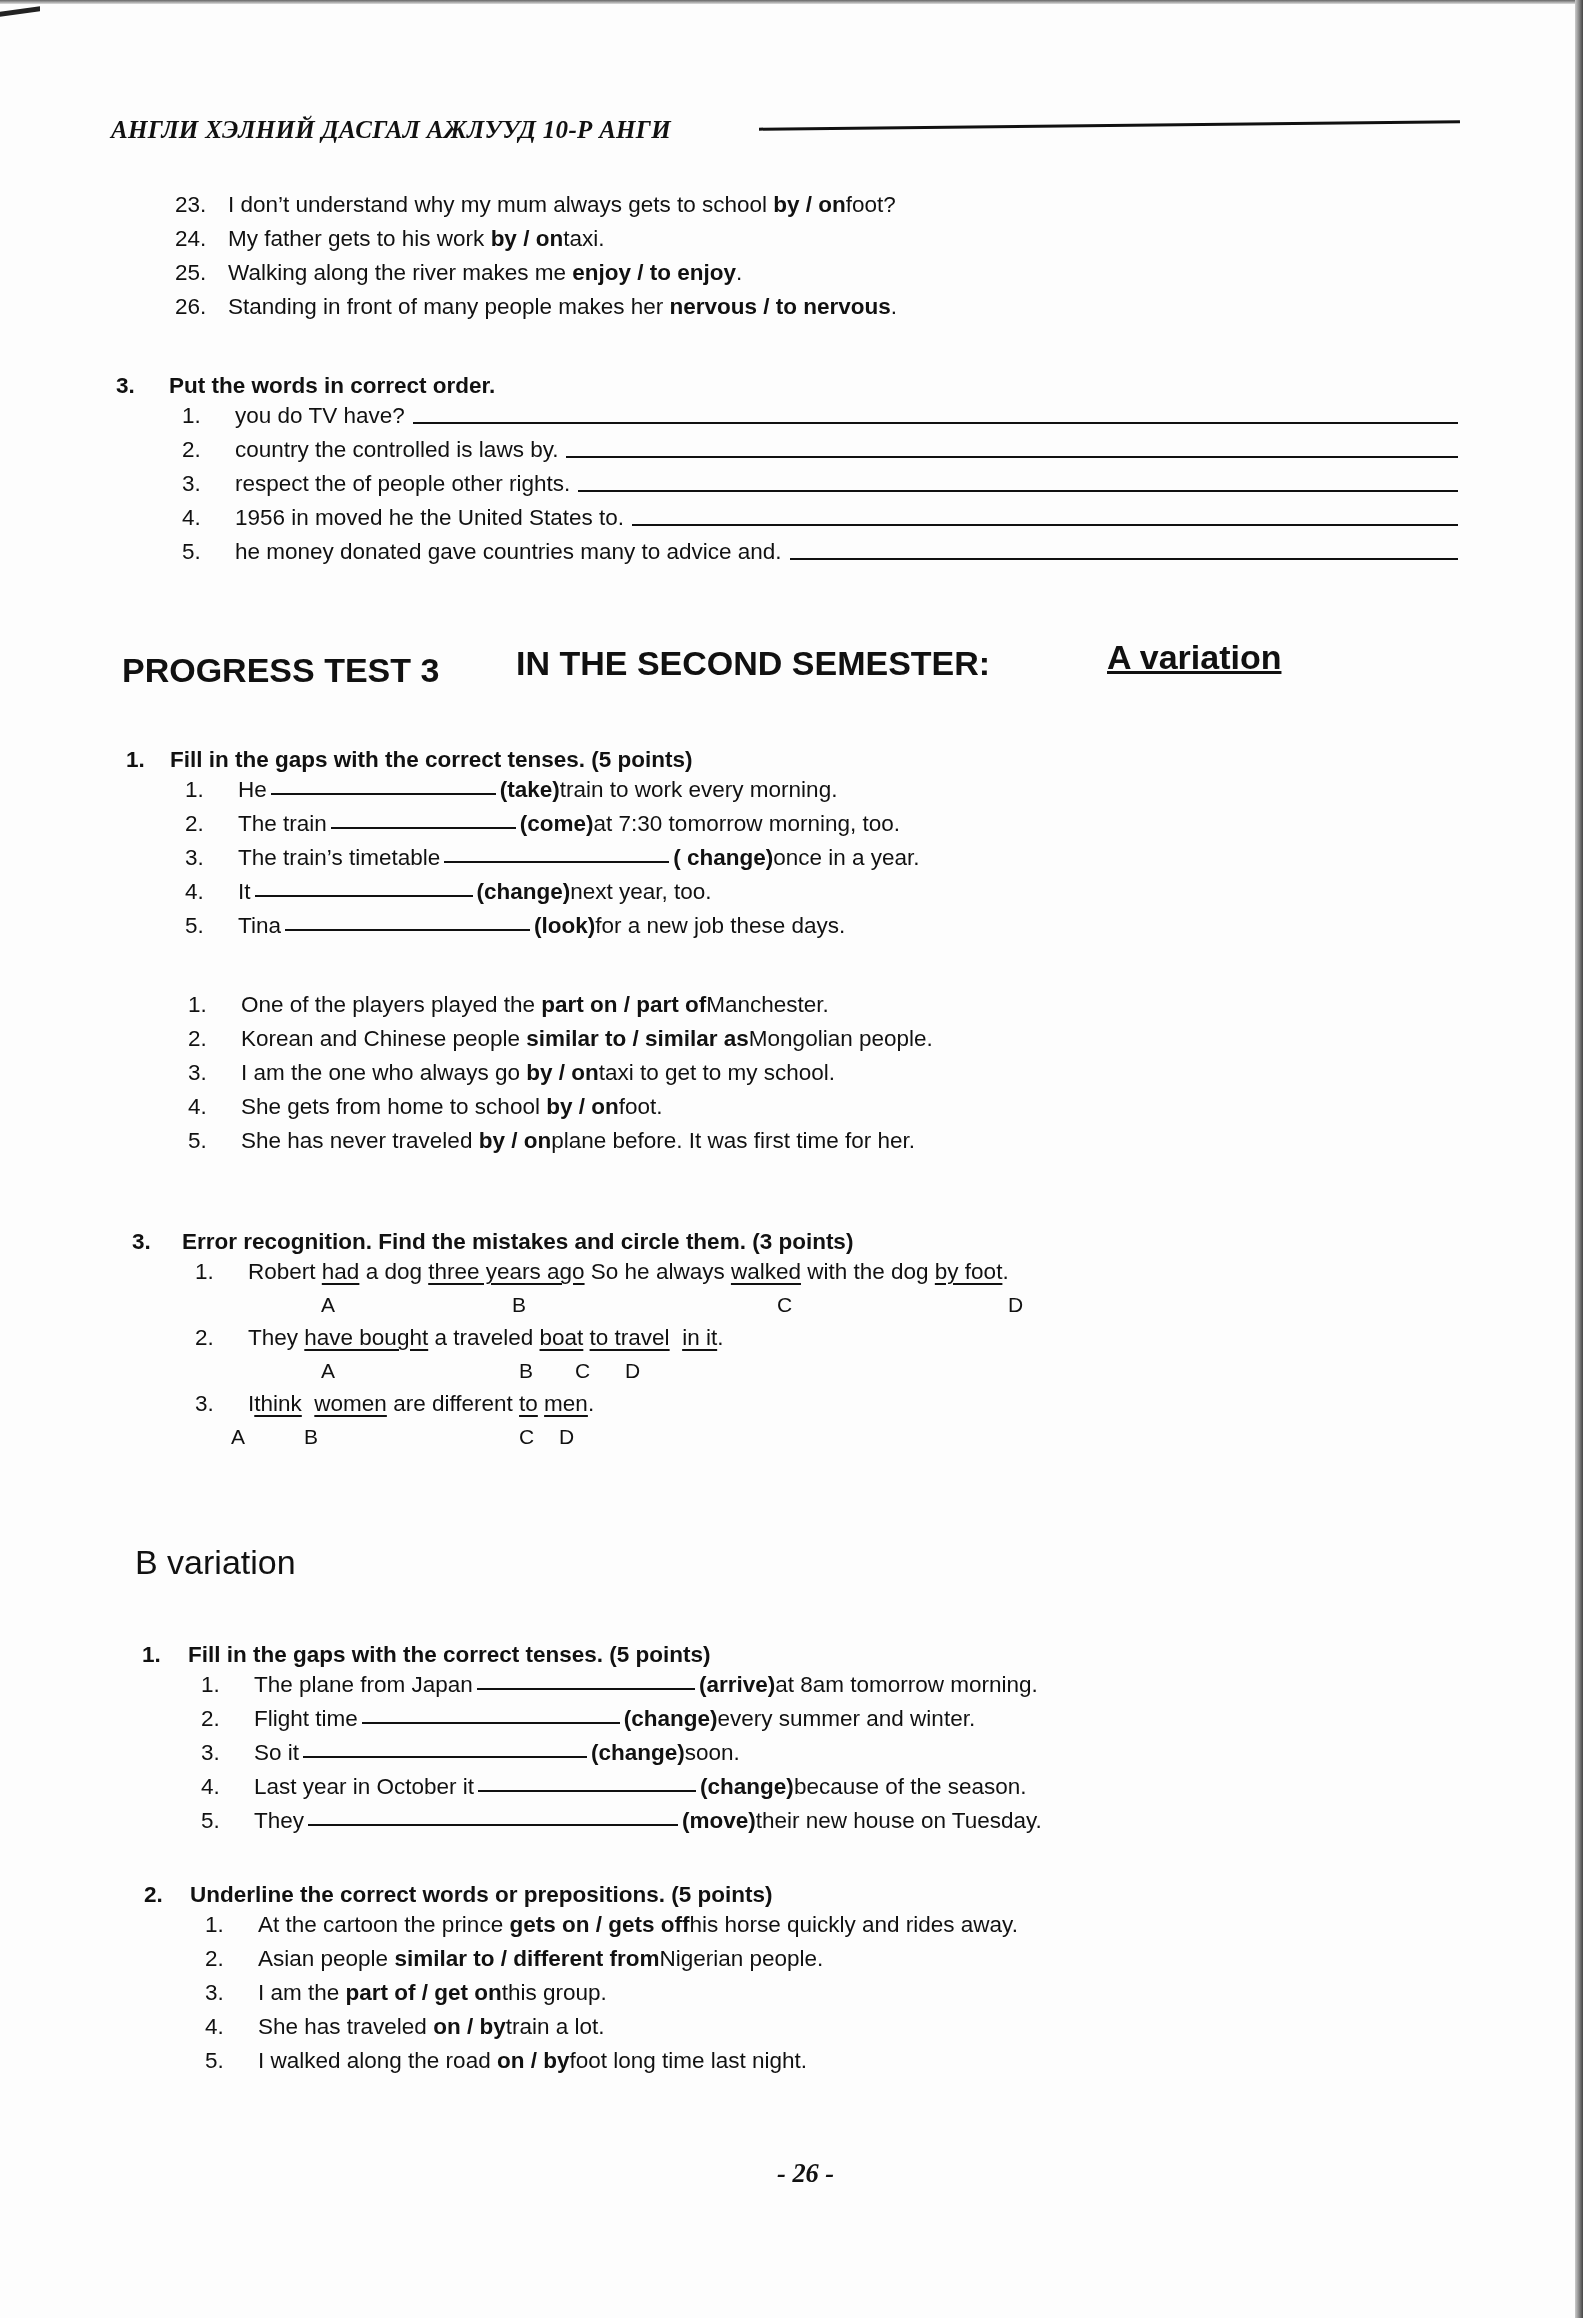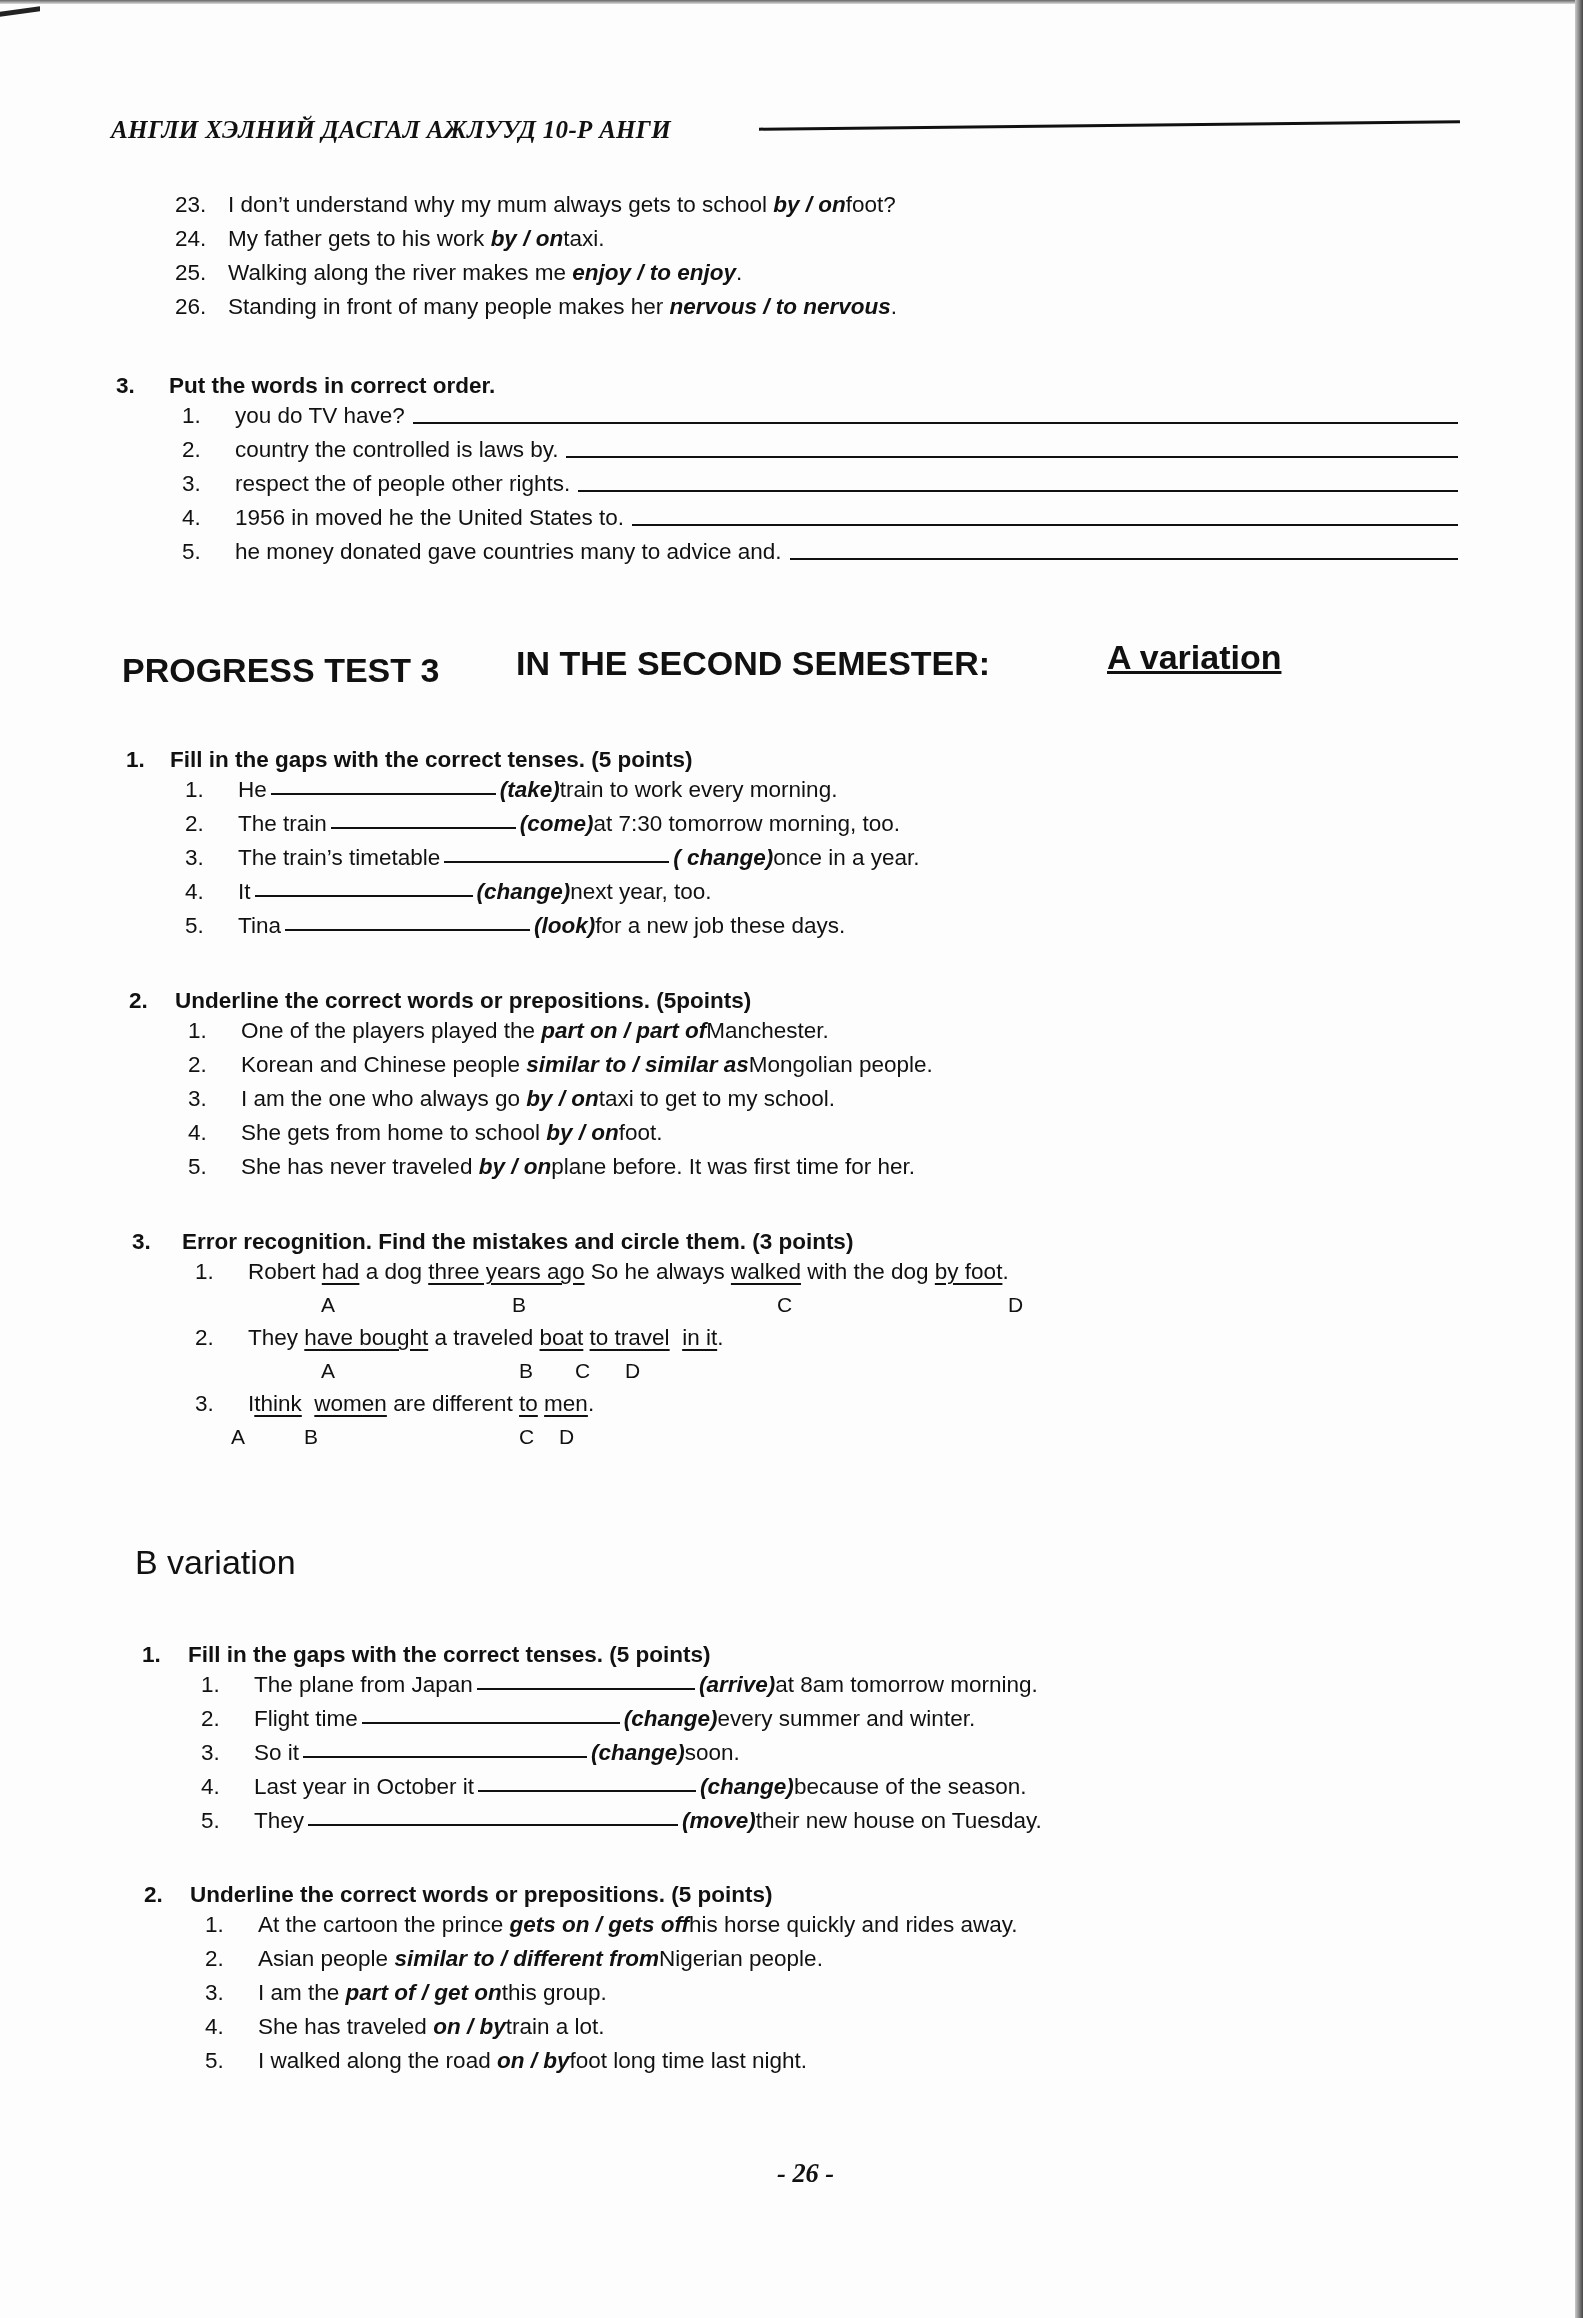--- a/index.html
+++ b/index.html
@@ -11,21 +11,21 @@
   .edge-top { position: absolute; left: 0; top: 0; width: 1584px; height: 4px; background: linear-gradient(#666, #ddd); }
   .corner-mark { position: absolute; left: 0; top: 9.3px; width: 40px; height: 5.3px; background: #222; transform: skewY(-8deg); }
 
   .header { position: absolute; left: 111px; top: 111px; width: 1375px; height: 40px; }
   .header-title { position: absolute; left: 0; top: 5.3px; font-family: "Liberation Serif", serif; font-style: italic; font-weight: bold; font-size: 25px; letter-spacing: 0.3px; }
   .header-rule { position: absolute; left: 648px; top: 13.2px; width: 701px; height: 3.3px; background: #111; transform: rotate(-0.6deg); }
 
   .ex-list { position: absolute; left: 175px; top: 188px; font-size: 22.5px; line-height: 34px; }
   .item { display: flex; white-space: nowrap; }
   .num { width: 53px; display: inline-block; }
-  b i, .bi { font-weight: bold; font-style: italic; }
+  b i, .bi { font-weight: bold; }
 
   .section-head { font-size: 22.5px; font-weight: bold; }
   .sec { position: absolute; }
   .sec .section-head .snum { display: inline-block; width: 53px; }
   .sub { margin-left: 66px; font-size: 22.5px; line-height: 34px; }
   .sub .num { width: 53px; }
 
   .blank { display: inline-block; border-bottom: 2px solid #111; height: 20px; margin: 0 4px; }
   .fill-line { flex: 1; border-bottom: 2px solid #111; margin-left: 8px; height: 22.5px; }
 
@@ -125,21 +125,20 @@
         <span class="num">5.</span>
         <span>Tina</span>
         <span class="blank" style="width:245px"></span>
         <span class="bi">(look)</span>
         <span> for a new job these days.</span>
       </div>
   </div>
 </div>
 
 <div class="sec" style="left:129px; top:988px;">
-  <div class="section-head"><span class="snum" style="width:46px">2.</span><span>Underline the correct words or prepositions.  (5points)</span></div>
   <div class="sub" style="margin-left:59px;">
     <div class="item"><span class="num">1.</span><span>One of the players played the </span>&nbsp;<span class="bi">part on / part of</span><span> Manchester.</span></div>
     <div class="item"><span class="num">2.</span><span>Korean and Chinese people </span>&nbsp;<span class="bi">similar to / similar as</span><span> Mongolian people.</span></div>
     <div class="item"><span class="num">3.</span><span>I am the one who always go </span>&nbsp;<span class="bi">by / on</span><span> taxi to get to my school.</span></div>
     <div class="item"><span class="num">4.</span><span>She gets  from home to school </span>&nbsp;<span class="bi">by / on</span><span> foot.</span></div>
     <div class="item"><span class="num">5.</span><span>She has never traveled </span>&nbsp;<span class="bi">by / on</span><span> plane before. It was first time for her.</span></div>
   </div>
 </div>
 
 <div class="sec" style="left:132px; top:1229px;">

